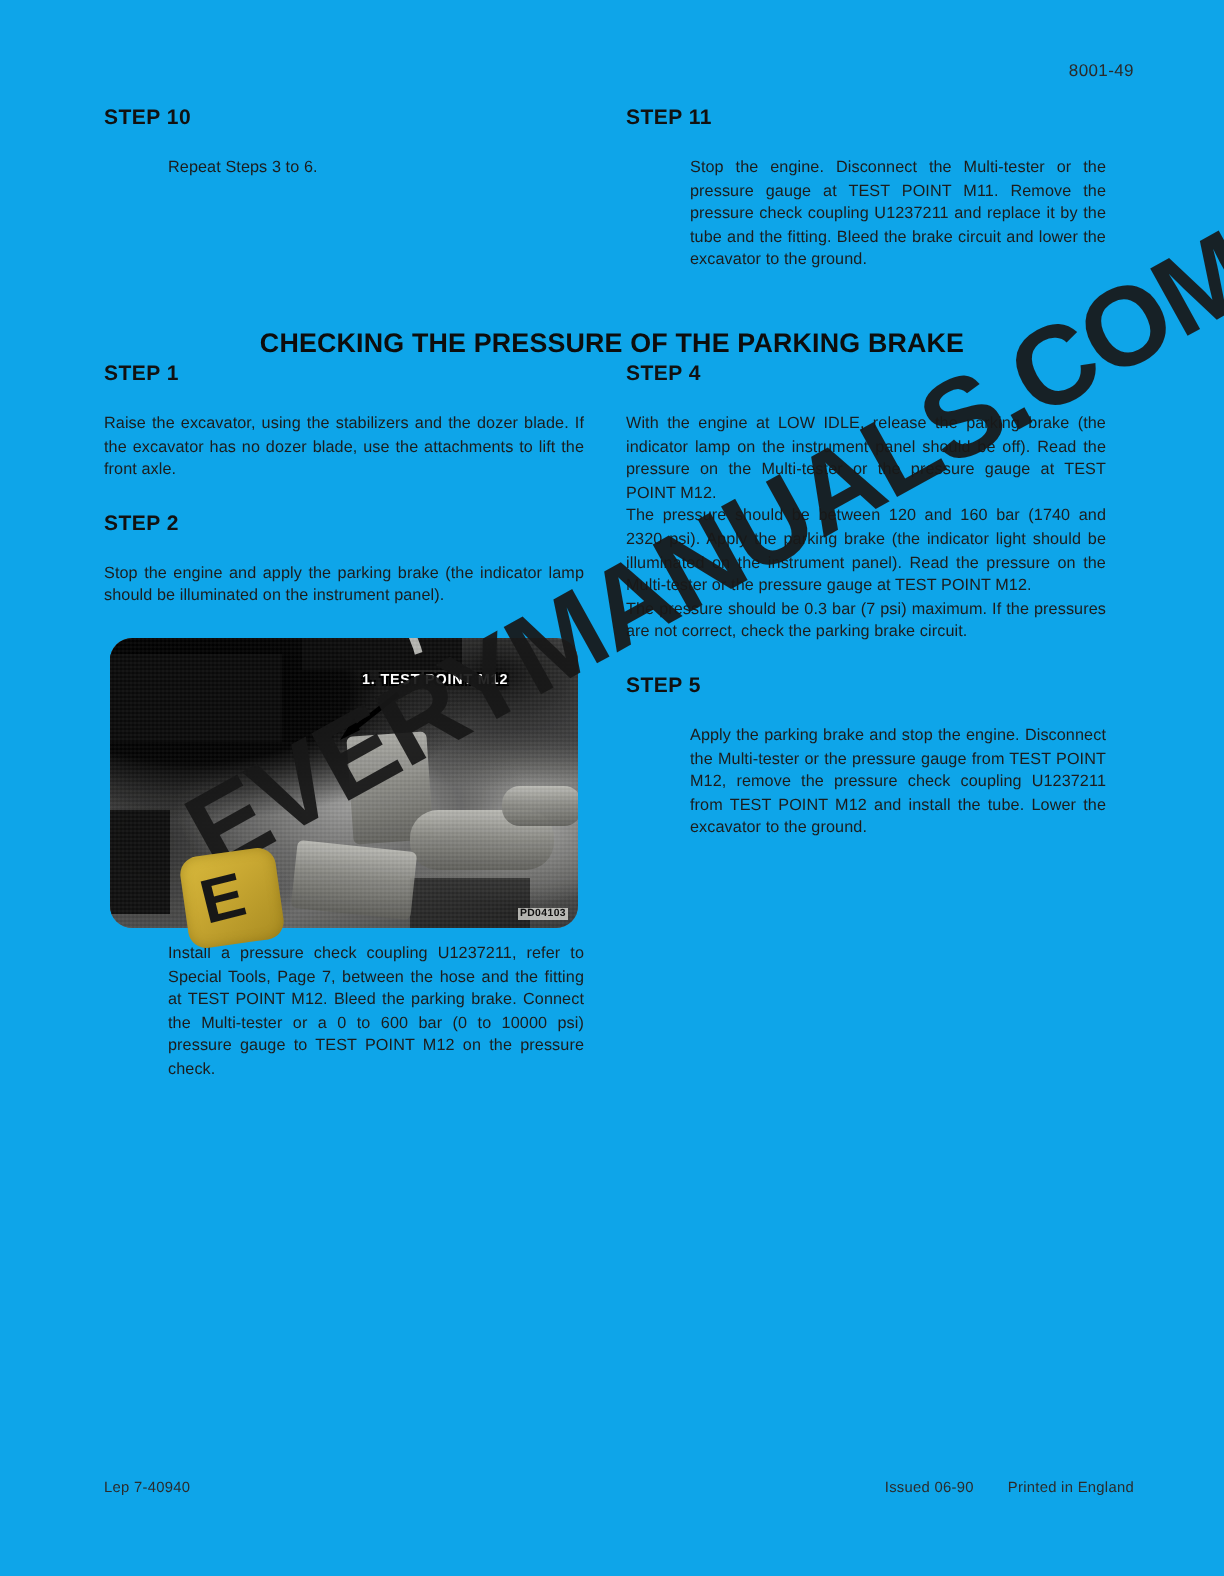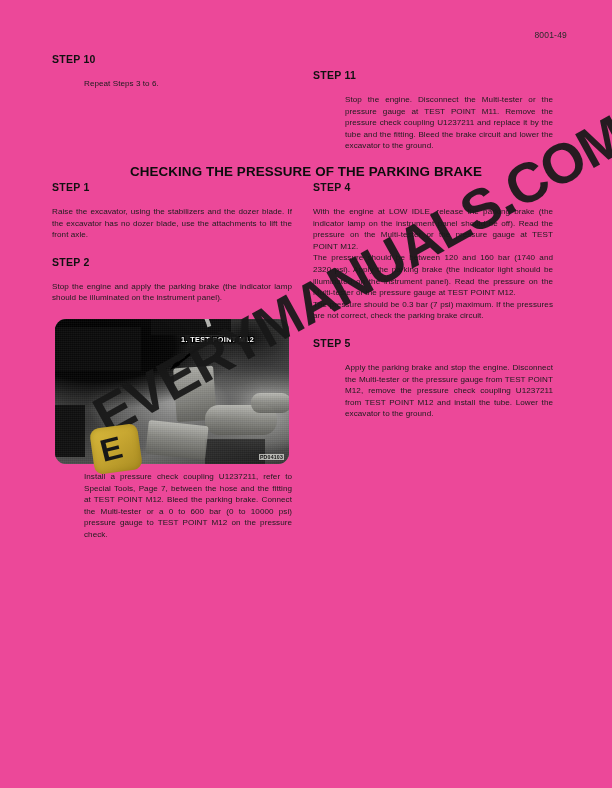--- a/index.html
+++ b/index.html
@@ -9,21 +9,21 @@
     background: #ffffff;
   }
   body {
     font-family: "Liberation Sans", sans-serif;
     color: #1a1a1a;
   }
   .page {
     position: relative;
     width: 612px;
     height: 788px;
-    background: #ec4899;
+    background: #0ea5e9;
     overflow: hidden;
   }
 
   
   .page-number {
     position: absolute;
     top: 30px;
     right: 45px;
     font-size: 8.5px;
     letter-spacing: 0.2px;
@@ -33,21 +33,21 @@
 
   
   .col {
     position: absolute;
     width: 240px;
   }
   .col-left  { left: 52px; }
   .col-right { left: 313px; }
 
   .col-top-left  { top: 53px; }
-  .col-top-right { top: 53px; margin-top: 16px; }
+  .col-top-right { top: 53px; }
 
   .step-head {
     font-size: 10.5px;
     font-weight: bold;
     letter-spacing: 0.25px;
     color: #111;
     margin: 0 0 13px 0;
   }
   .step-head.tight { margin-bottom: 12px; }
 
@@ -304,14 +304,21 @@
     <p class="body-text last">Apply the parking brake and stop the engine. Disconnect the Multi-tester or the pressure gauge from TEST POINT M12, remove the pressure check coupling U1237211 from TEST POINT M12 and install the tube. Lower the excavator to the ground.</p>
   </div>
 
   <div class="watermark">
     <div class="wm-text">EVERYMANUALS.COM</div>
     <div class="wm-badge">
       <div class="wm-badge-glyph">E</div>
     </div>
   </div>
 
+  <div class="footer">
+    <div>Lep 7-40940</div>
+    <div class="footer-right">
+      <span>Issued 06-90</span>
+      <span>Printed in England</span>
+    </div>
+  </div>
 
 </div>
 
 </body></html>

